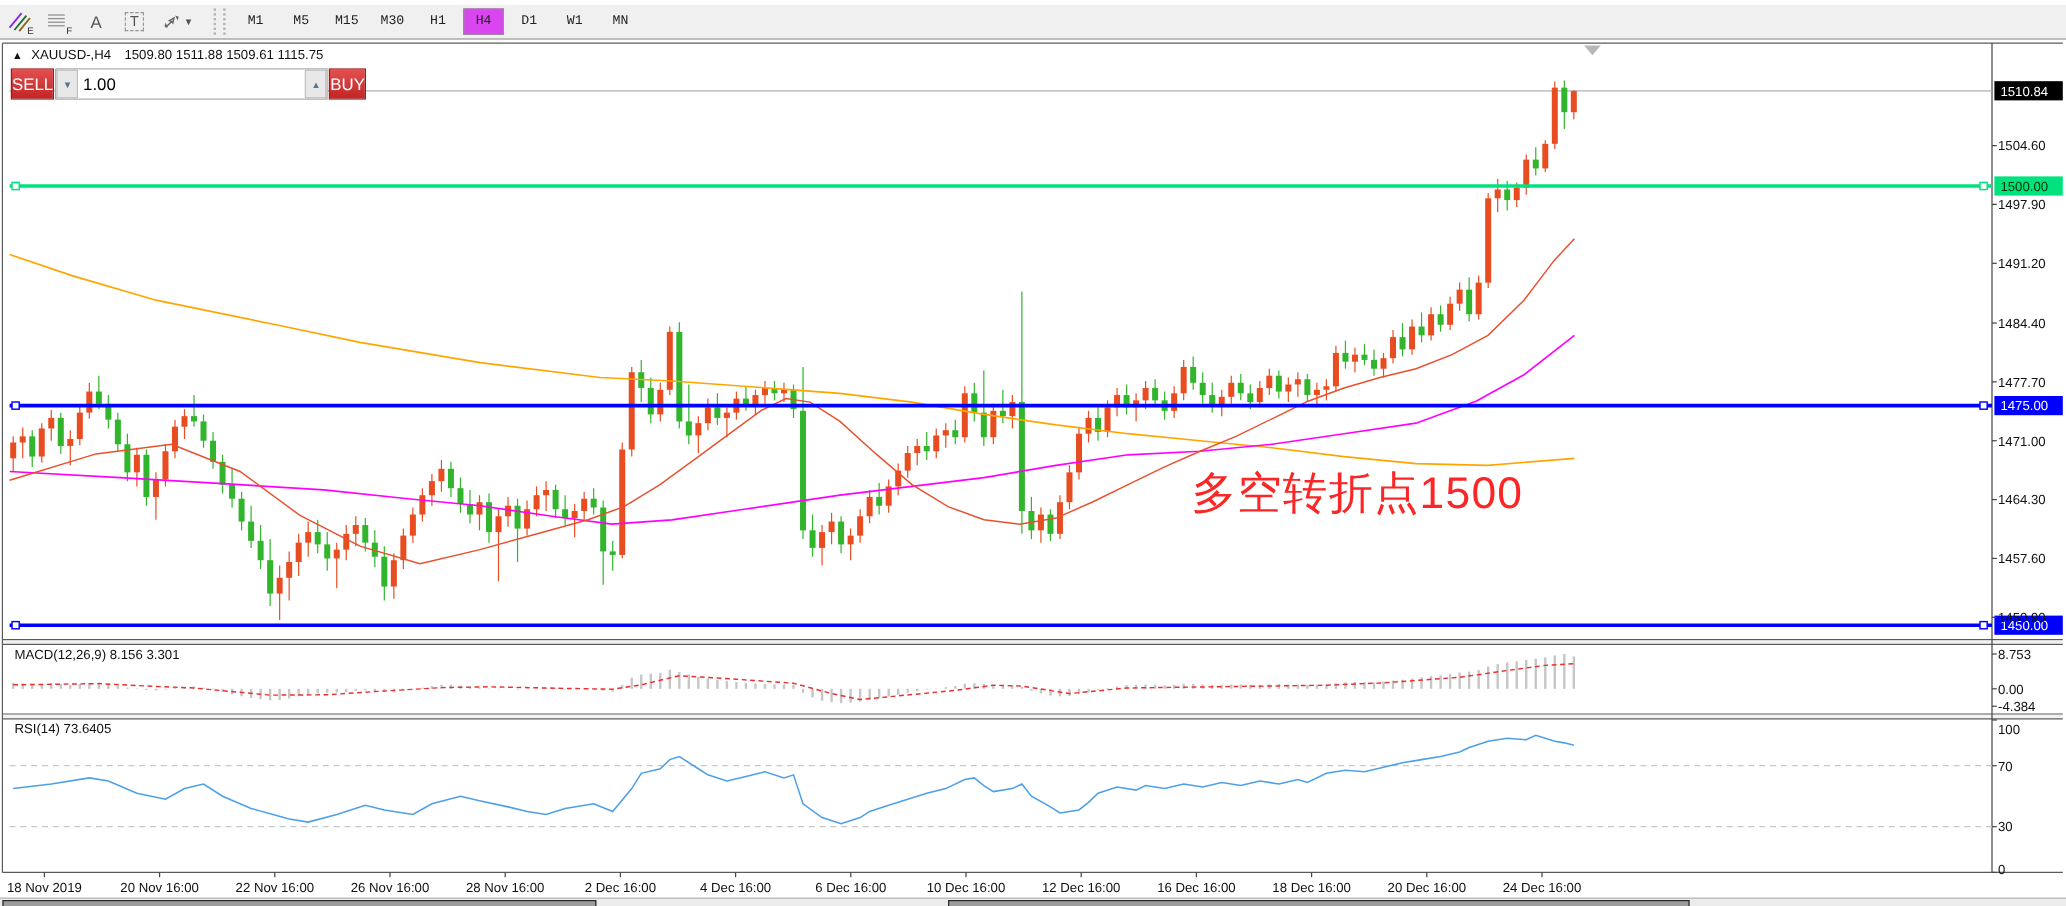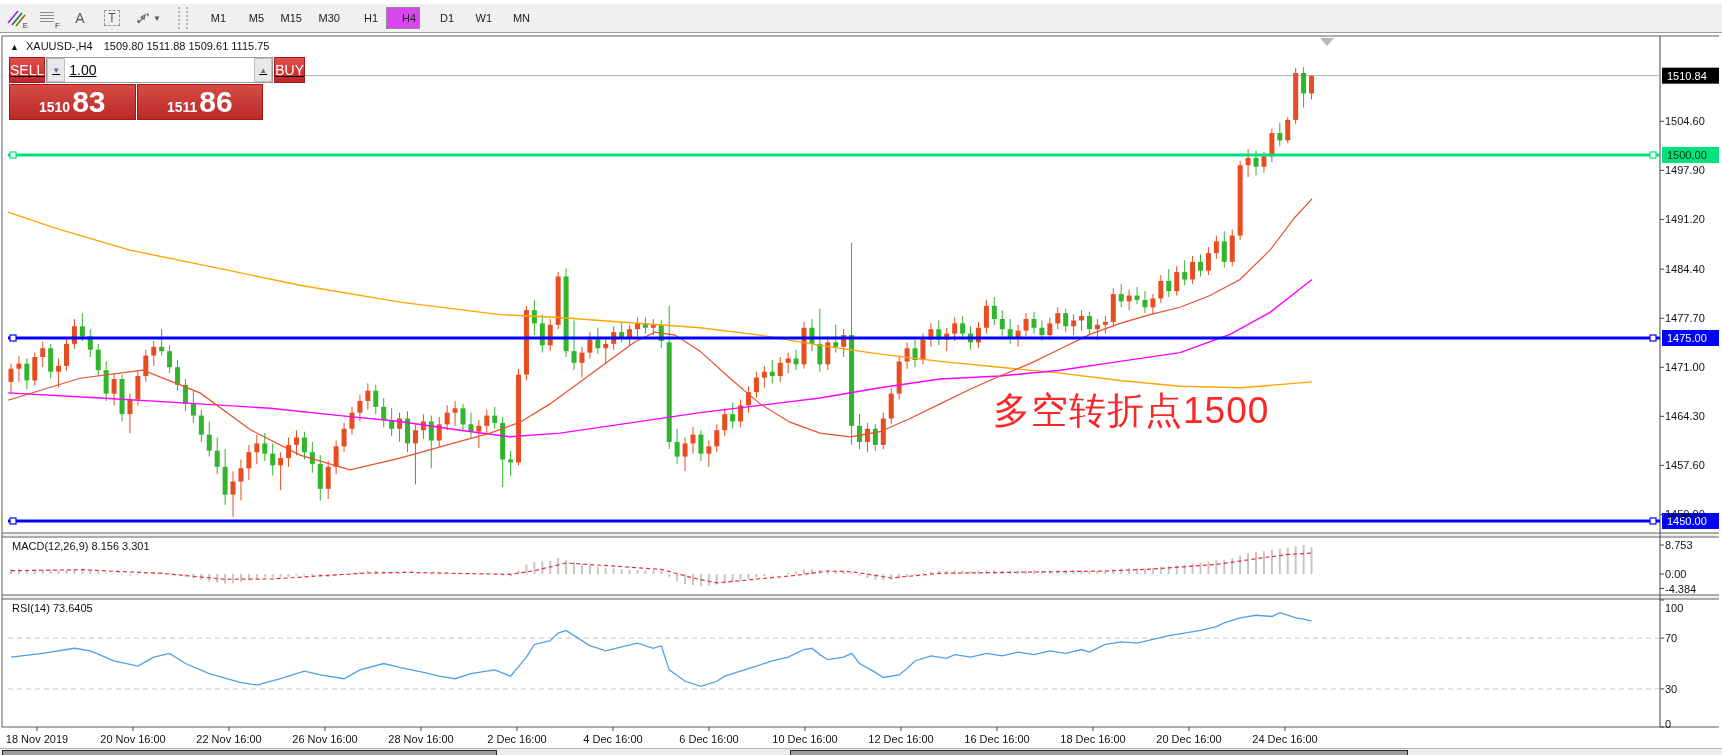--- a/index.html
+++ b/index.html
@@ -6,30 +6,30 @@
   body{width:1722px;height:755px;overflow:hidden;font-family:"Liberation Sans",sans-serif;position:relative;}
   
   .toolbar{position:absolute;top:4px;left:0;width:1722px;height:29px;background:#f0f0f0;
            border-bottom:1px solid #9a9a9a;display:flex;align-items:center;box-sizing:border-box;}
   .tool-ico{width:28px;height:24px;margin:0 2px;display:flex;align-items:center;justify-content:center;
             position:relative;color:#444;font-size:13px;}
   .tool-ico svg{display:block;}
   .sub{position:absolute;right:2px;bottom:0;font-size:8px;color:#333;}
   .caret{font-size:8px;color:#555;margin-left:2px;}
   .grip{width:6px;height:22px;margin:0 6px 0 10px;border-left:2px dotted #b5b5b5;border-right:2px dotted #b5b5b5;}
-  .tf-btn{min-width:26px;padding:4px 3px;margin:0 2px;text-align:right;font-size:11px;color:#222;
-          border:1px solid transparent;}
+  .tf-btn{min-width:26px;padding:4px 3px;margin:0 2px;text-align:center;font-size:11px;color:#222;
+          border:1px solid transparent;font-family:Liberation Mono, monospace;}
   .tf-btn.active{background:#d946ef;border:1px solid #8f8f8f;}
   
   #cv{position:absolute;top:34px;left:0;}
   .sym-header{position:absolute;top:40px;left:10px;font-size:11px;color:#111;white-space:nowrap;z-index:5;}
   .sym-header .tri{font-size:9px;margin-right:4px;}
   
   .oct{position:absolute;top:57px;left:9px;width:254px;z-index:6;font-family:"Liberation Sans",sans-serif;}
-  .oct-row1{display:flex;height:26px;text-decoration:underline;}
+  .oct-row1{display:flex;height:26px;}
   .oct-btn{width:76px;background:linear-gradient(#e25050,#c22525);color:#fff;font-size:14px;
            display:flex;align-items:center;justify-content:center;border:1px solid #a01818;box-sizing:border-box;}
   .oct-vol{flex:1;display:flex;background:#fff;border:1px solid #9a9a9a;box-sizing:border-box;margin:0 1px;}
   .oct-vol input{flex:1;border:0;outline:none;font-size:14px;padding:0 4px;min-width:20px;
                  font-family:"Liberation Sans",sans-serif;color:#000000;}
   .spin{width:18px;background:#e8e8e8;color:#5b748f;font-size:8px;display:flex;align-items:center;
         justify-content:center;border:1px solid #c0c0c0;box-sizing:border-box;}
   .oct-row2{display:flex;height:36px;margin-top:1px;}
   .oct-price{flex:1;background:linear-gradient(#d84b45,#b92a26);color:#fff;display:flex;align-items:baseline;
              justify-content:center;border:1px solid #a01818;box-sizing:border-box;}
@@ -694,30 +694,20 @@
 <div class="oct">
   <div class="oct-row1">
     <div class="oct-btn">SELL</div>
     <div class="oct-vol">
       <div class="spin">▼</div>
       <input value="1.00" style="">
       <div class="spin">▲</div>
     </div>
     <div class="oct-btn">BUY</div>
   </div>
-  <div class="oct-row2">
-    <div class="oct-price">
-      <span class="p-small">1510</span>
-      <span class="p-big">83</span>
-    </div>
-    <div class="oct-price">
-      <span class="p-small">1511</span>
-      <span class="p-big">86</span>
-    </div>
-  </div>
 </div>
 
 <div class="ind-label" style="top:540px;">MACD(12,26,9) 8.156 3.301</div>
 <div class="ind-label" style="top:602px;">RSI(14) 73.6405</div>
 
 <div class="annotation">多空转折点1500</div>
 
 <div class="bottom-strip">
   <div class="tabstub" style="left:2px;width:495px;"></div>
   <div class="tabstub" style="left:790px;width:618px;"></div>

